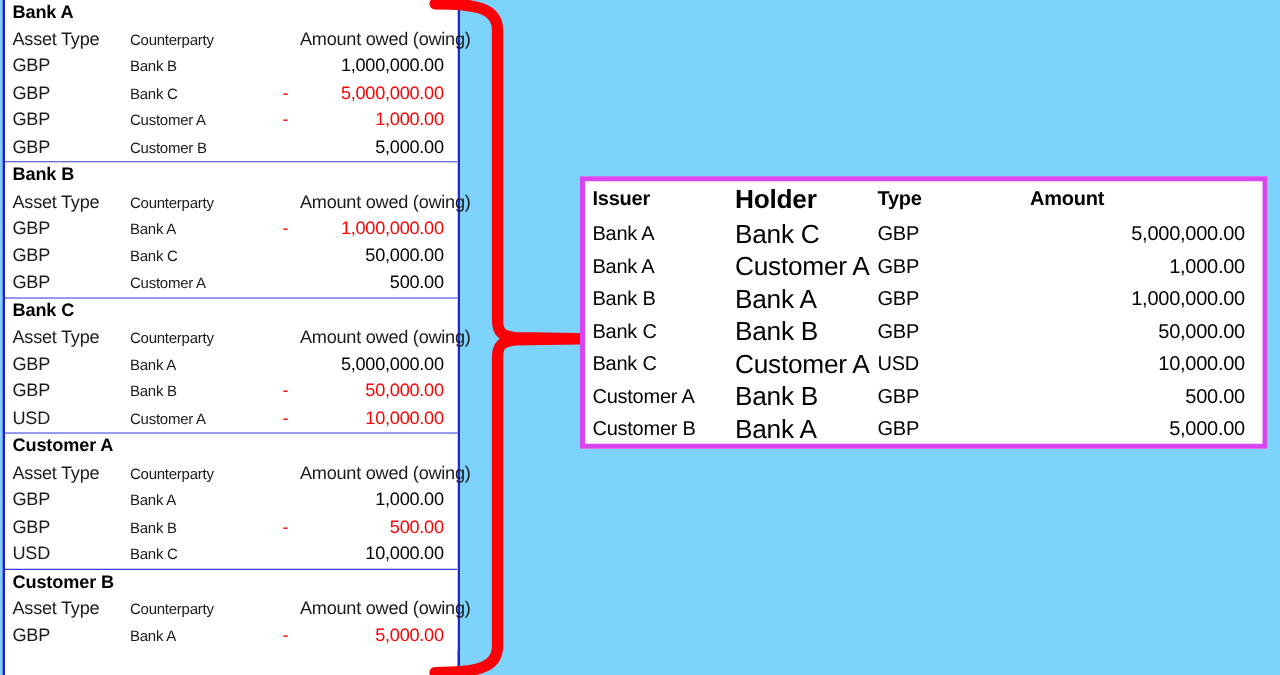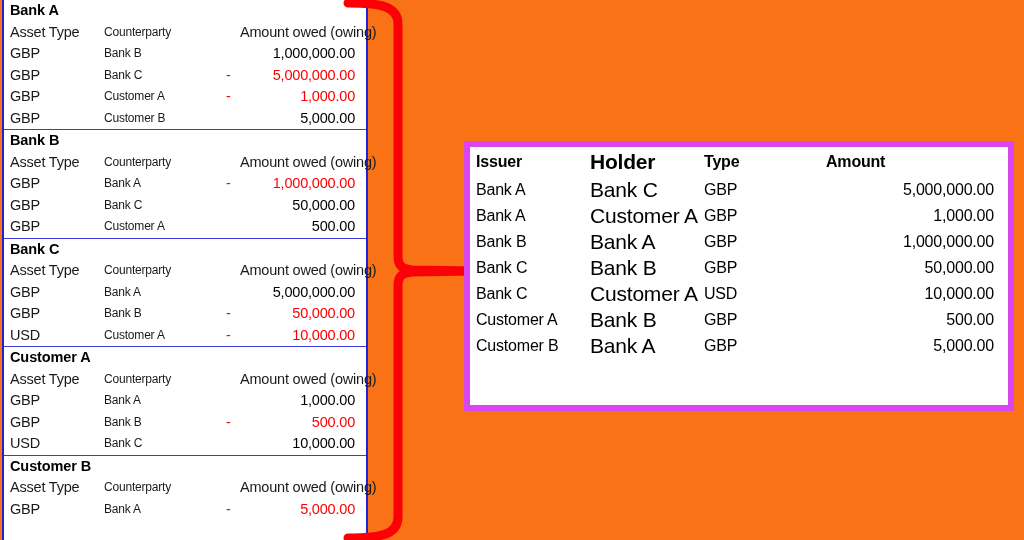--- a/index.html
+++ b/index.html
@@ -4,21 +4,21 @@
 <style>
   html, body {
     margin: 0;
     padding: 0;
     background: #000000;
   }
   #root {
     position: relative;
     width: 1024px;
     height: 540px;
-    background: #f97316;
+    background: #7dd3fc;
     overflow: hidden;
     font-family: "Liberation Sans", sans-serif;
     -webkit-font-smoothing: antialiased;
   }
 
   
   #left-panel {
     position: absolute;
     left: 2px;
     top: 0px;
@@ -109,23 +109,23 @@
     height: 545px;
     pointer-events: none;
   }
 
   
   #right-panel {
     position: absolute;
     left: 464px;
     top: 141px;
     width: 550px;
-    height: 270px;
+    height: 218px;
     background: #ffffff;
-    border: 6px solid #d946ef;
+    border: 4px solid #d946ef;
     box-sizing: border-box;
   }
   .uni-row {
     position: relative;
     height: 26px;
     line-height: 26px;
     white-space: nowrap;
   }
   .uni-row.header { height: 30px; line-height: 30px; }
   .u-issuer {

